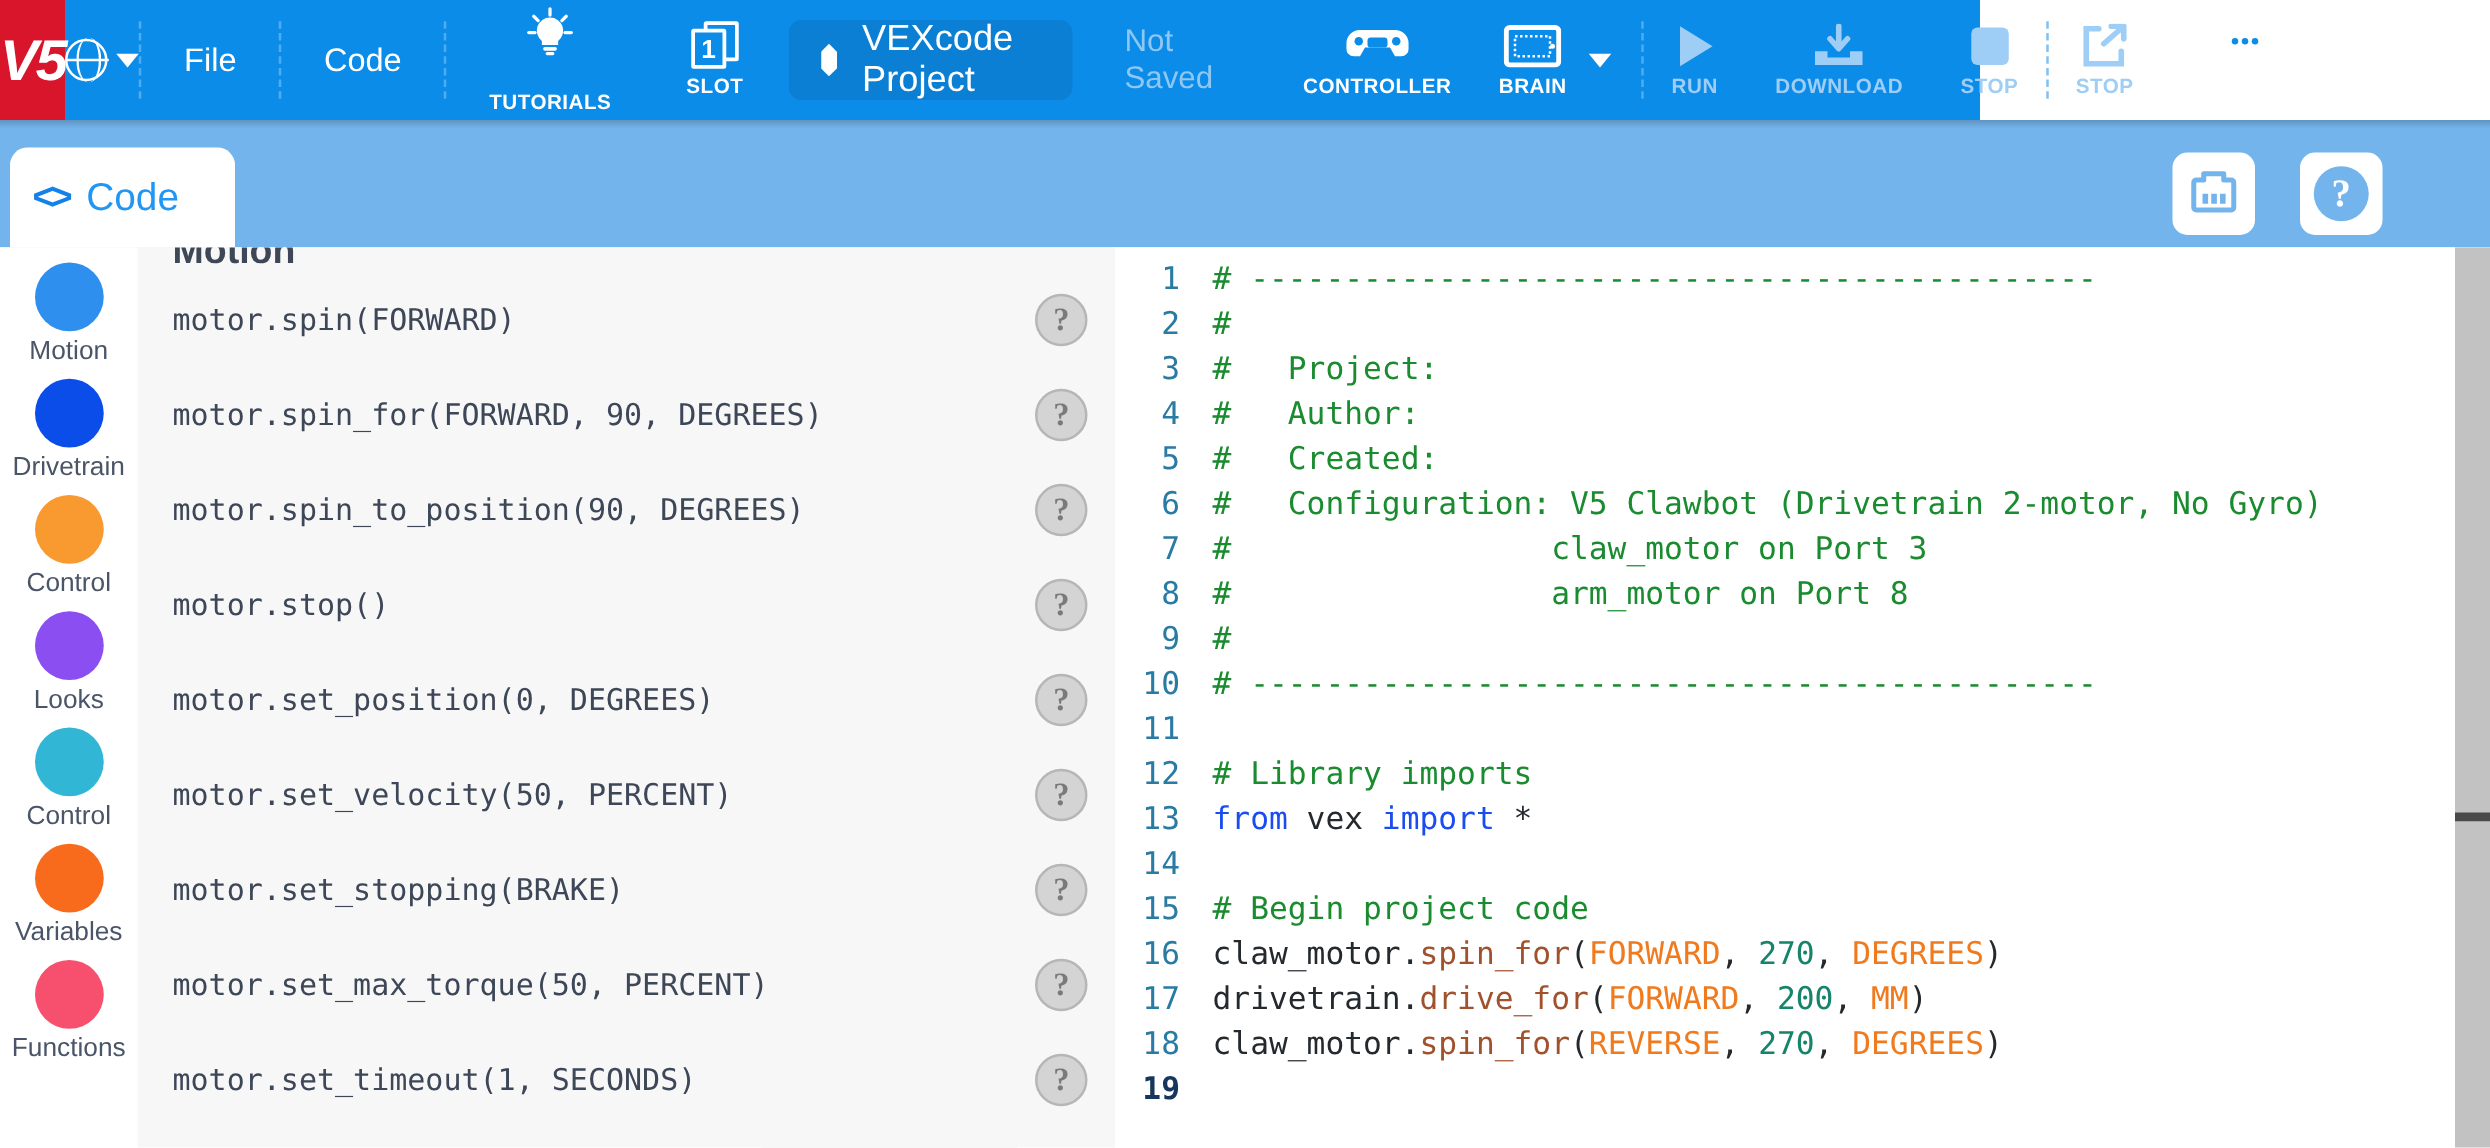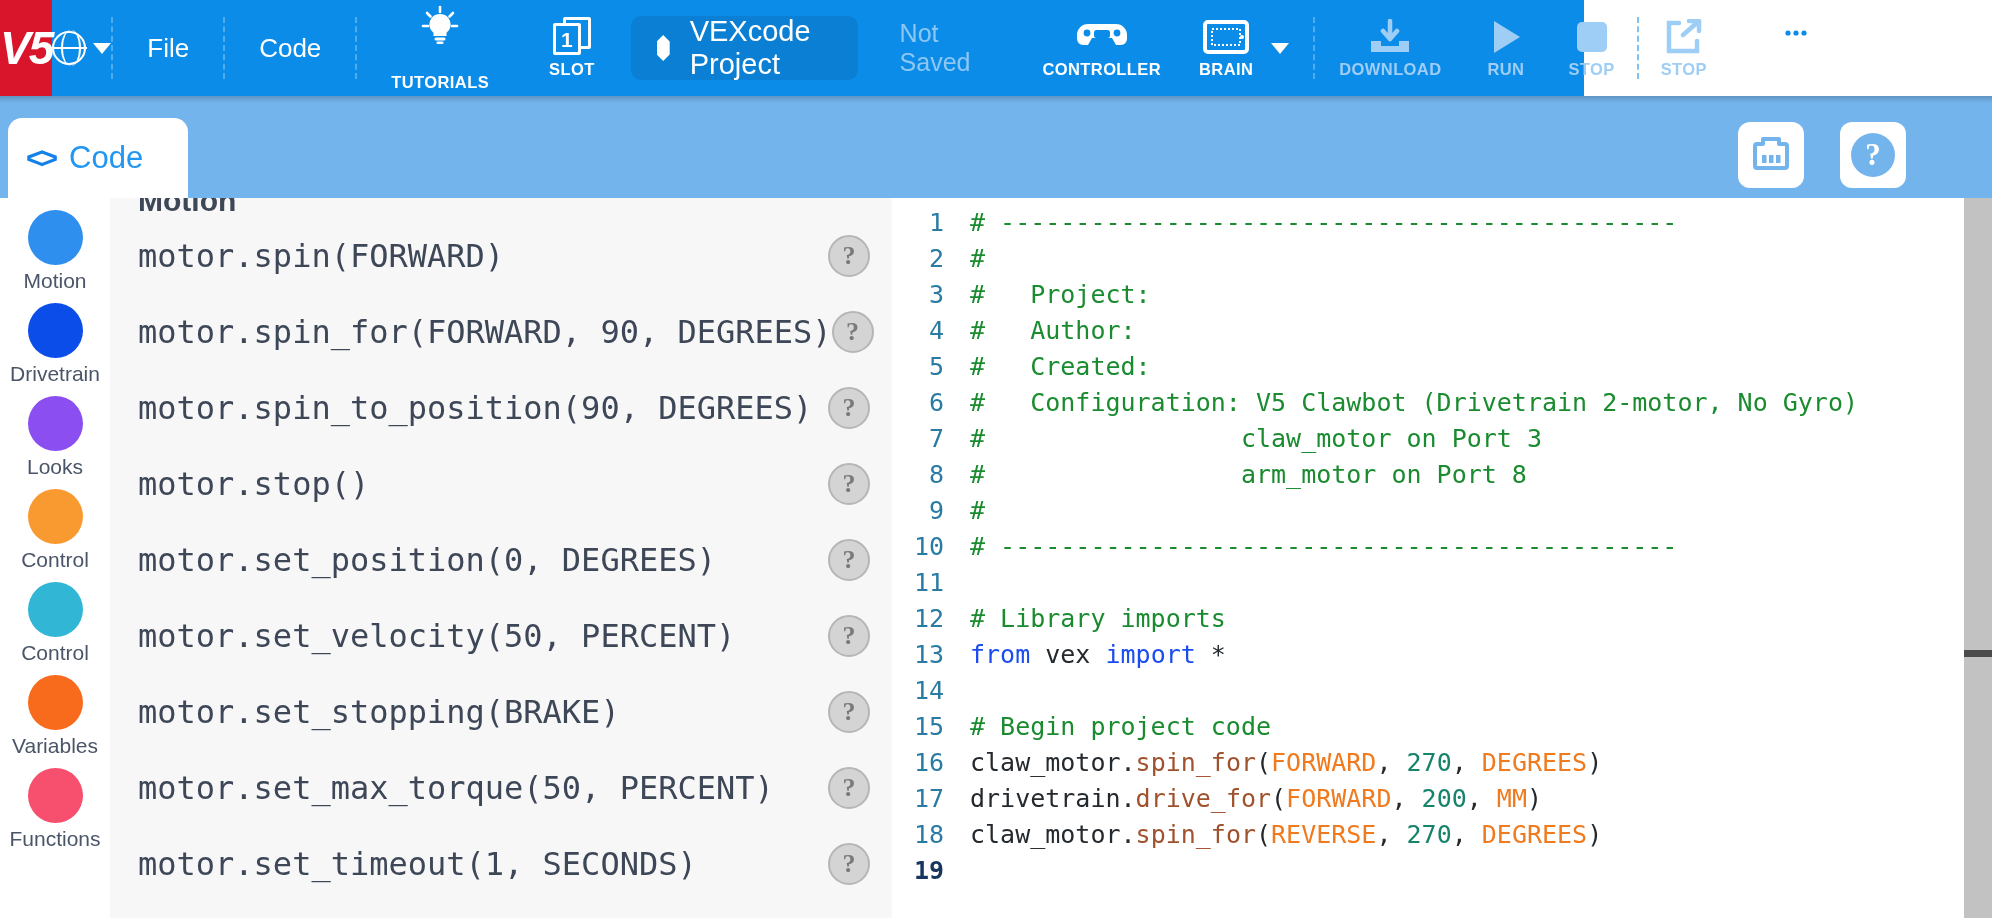--- a/index.html
+++ b/index.html
@@ -167,21 +167,21 @@
   .cmd-head {
     font-size: 30px; font-weight: 700; color: #3d4757;
     padding-left: 28px; margin-top: -14px;
   }
   .cmd-row {
     height: 76px; display: flex; align-items: center;
     padding-left: 28px; padding-right: 22px;
   }
   .cmd-txt {
     font-family: "DejaVu Sans Mono", monospace;
-    font-size: 32px; color: #3d4757; flex: 1; white-space: nowrap;
+    font-size: 24px; color: #3d4757; flex: 1; white-space: nowrap;
   }
   .help-dot {
     width: 42px; height: 42px; border-radius: 50%;
     background: #d4d4d4; border: 2px solid #b6b6b6;
     color: #7a7a7a; font-size: 26px; font-weight: 700;
     display: flex; align-items: center; justify-content: center;
     flex: none; font-family: "Liberation Serif", serif;
   }
 
   
@@ -300,37 +300,37 @@
     </span>
     <span class="lbl">BRAIN</span>
   </div>
 
   <div class="tb-item" style="padding:0 24px 0 10px;">
     <span class="caret-dn"></span>
   </div>
 
   <div class="tb-sep"></div>
 
+  <div class="icon-btn dim" style="padding:0 22px;">
+    <span class="ic">
+      <svg width="34" height="36" viewBox="0 0 34 36">
+          <path d="M5 2 L31 18 L5 34 z" fill="#9ecdf6"></path>
+        </svg>
+    </span>
+    <span class="lbl">RUN</span>
+  </div>
+
   <div class="icon-btn dim" style="padding:0 24px;">
     <span class="ic">
       <svg width="46" height="36" viewBox="0 0 46 36">
         <path d="M23 2 v13 M16 12 l7 8 l7 -8" stroke="#9ecdf6" stroke-width="4.5" fill="none" stroke-linecap="round" stroke-linejoin="round"></path>
         <path d="M4 22 h10 v5 h18 v-5 h10 v11 H4 z" fill="#9ecdf6"></path>
       </svg>
     </span>
     <span class="lbl">DOWNLOAD</span>
-  </div>
-
-  <div class="icon-btn dim" style="padding:0 22px;">
-    <span class="ic">
-      <svg width="34" height="36" viewBox="0 0 34 36">
-          <path d="M5 2 L31 18 L5 34 z" fill="#9ecdf6"></path>
-        </svg>
-    </span>
-    <span class="lbl">RUN</span>
   </div>
 
   <div class="icon-btn dim" style="padding:0 22px;">
     <span class="ic">
       <svg width="34" height="34" viewBox="0 0 34 34">
           <rect x="2" y="2" width="30" height="30" rx="5" fill="#9ecdf6"></rect>
         </svg>
     </span>
     <span class="lbl">STOP</span>
   </div>
@@ -387,26 +387,26 @@
   <div class="sidebar" id="sidebar">
       <div class="cat">
         <div class="dot" style="background: rgb(47, 143, 239);"></div>
         <div class="cat-lbl">Motion</div>
       </div>
       <div class="cat">
         <div class="dot" style="background: rgb(10, 77, 232);"></div>
         <div class="cat-lbl">Drivetrain</div>
       </div>
       <div class="cat">
+        <div class="dot" style="background: rgb(249, 154, 48);"></div>
+        <div class="cat-lbl">Control</div>
+      </div>
+      <div class="cat">
         <div class="dot" style="background: rgb(139, 78, 240);"></div>
         <div class="cat-lbl">Looks</div>
-      </div>
-      <div class="cat">
-        <div class="dot" style="background: rgb(249, 154, 48);"></div>
-        <div class="cat-lbl">Control</div>
       </div>
       <div class="cat">
         <div class="dot" style="background: rgb(49, 182, 214);"></div>
         <div class="cat-lbl">Control</div>
       </div>
       <div class="cat">
         <div class="dot" style="background: rgb(249, 107, 28);"></div>
         <div class="cat-lbl">Variables</div>
       </div>
       <div class="cat">

